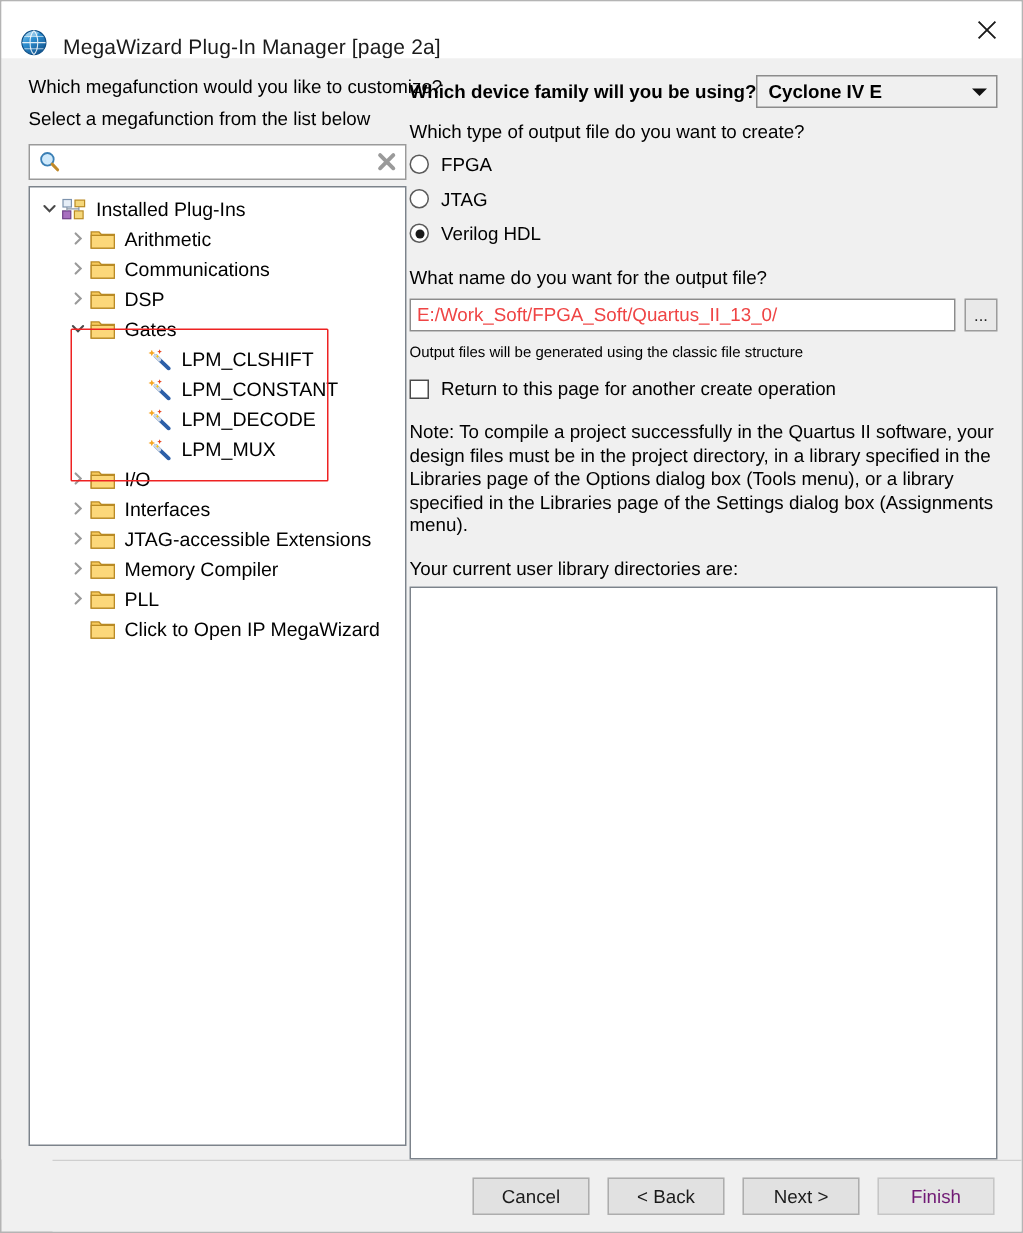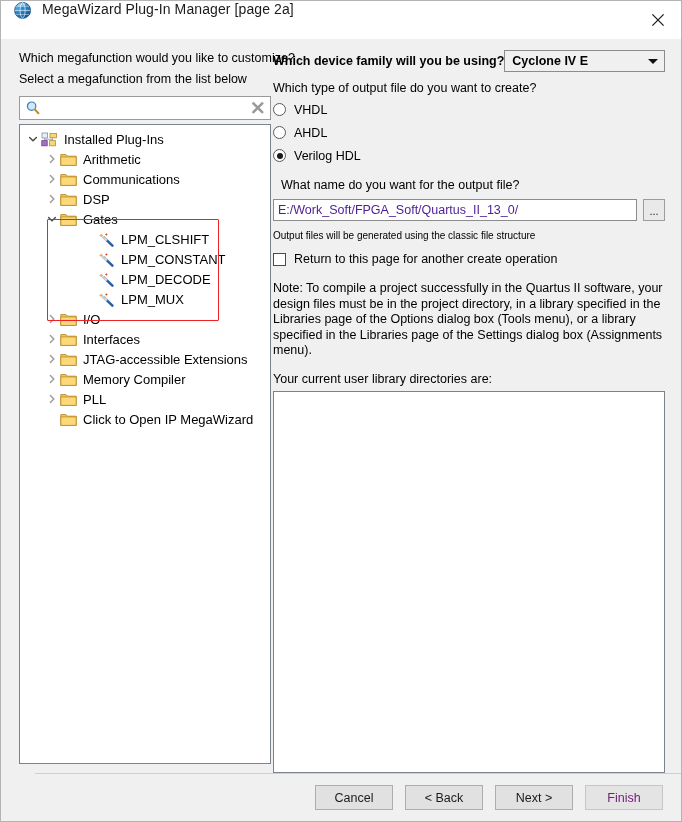--- a/index.html
+++ b/index.html
@@ -28,21 +28,21 @@
     display: flex;
     flex-direction: column;
   }
 
   
   .titlebar {
     height: 38px;
     min-height: 38px;
     background: #ffffff;
     display: flex;
-    align-items: flex-start;
+    align-items: flex-end;
     padding: 0 4px 0 12px;
     position: relative;
   }
   .title-icon {
     width: 20px;
     height: 20px;
     margin-right: 9px;
     flex: 0 0 auto;
     position: relative;
     top: 0px;
@@ -244,21 +244,21 @@
   .file-input {
     flex: 1 1 auto;
     height: 22px;
     box-sizing: border-box;
     border: 1px solid #8c8c8c;
     background: #ffffff;
     font-family: "Liberation Sans", sans-serif;
     font-size: 12.5px;
     padding: 0 4px;
     outline: none;
-    color: #4c1d95;
+    color: #ef4444;
   }
   .browse-btn {
     margin-left: 6px;
     width: 22px;
     height: 22px;
     box-sizing: border-box;
     border: 1px solid #9c9c9c;
     background: #e9e9e9;
     font-size: 11px;
     line-height: 14px;
@@ -583,33 +583,33 @@
           <span class="combo-val">Cyclone IV E</span>
           <span class="caret"></span>
         </div>
       </div>
 
       <div class="block-label" style="margin-top:6px;">Which type of output file do you want to create?</div>
 
       <div>
         <div class="radio-row">
           <span class="radio"></span>
-          <span class="radio-label">VHDL</span>
+          <span class="radio-label">FPGA</span>
         </div>
         <div class="radio-row">
           <span class="radio"></span>
-          <span class="radio-label">AHDL</span>
+          <span class="radio-label">JTAG</span>
         </div>
         <div class="radio-row">
           <span class="radio checked"></span>
           <span class="radio-label">Verilog HDL</span>
         </div>
       </div>
 
-      <div class="block-label" style="margin-top:9px;margin-left:8px;">What name do you want for the output file?</div>
+      <div class="block-label" style="margin-top:9px;">What name do you want for the output file?</div>
 
       <div class="file-row">
         <input class="file-input" type="text" value="E:/Work_Soft/FPGA_Soft/Quartus_II_13_0/" style="">
         <div class="browse-btn">...</div>
       </div>
 
       <div class="note-line">Output files will be generated using the classic file structure</div>
 
       <div class="check-row">
         <span class="checkbox"></span>

